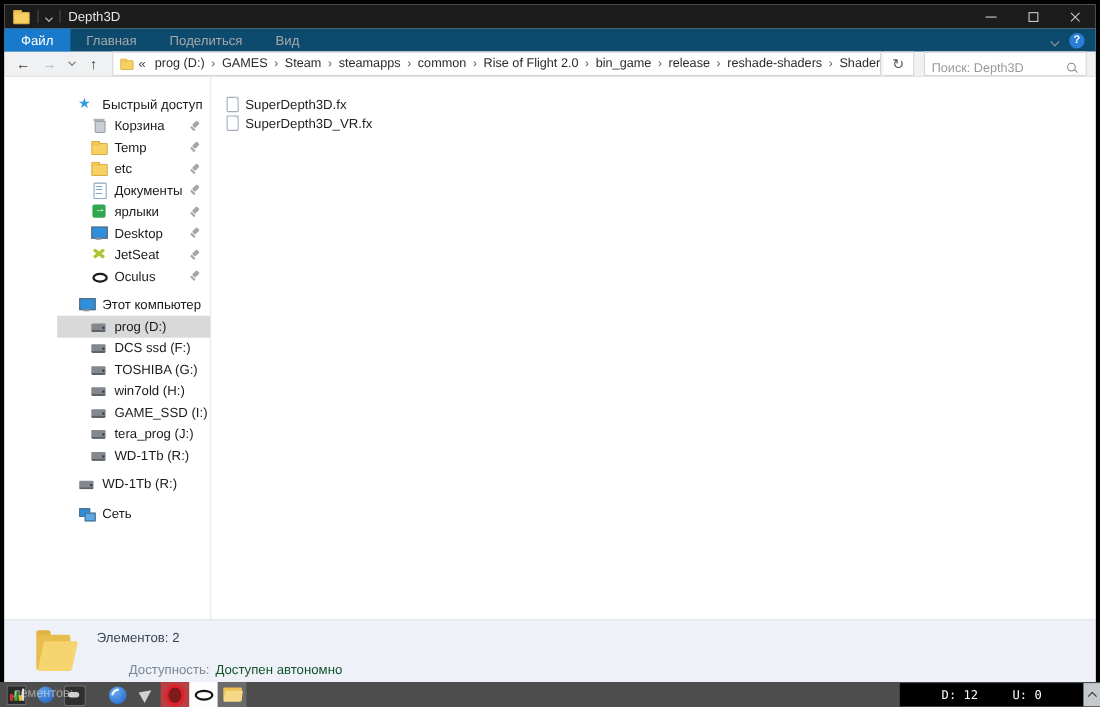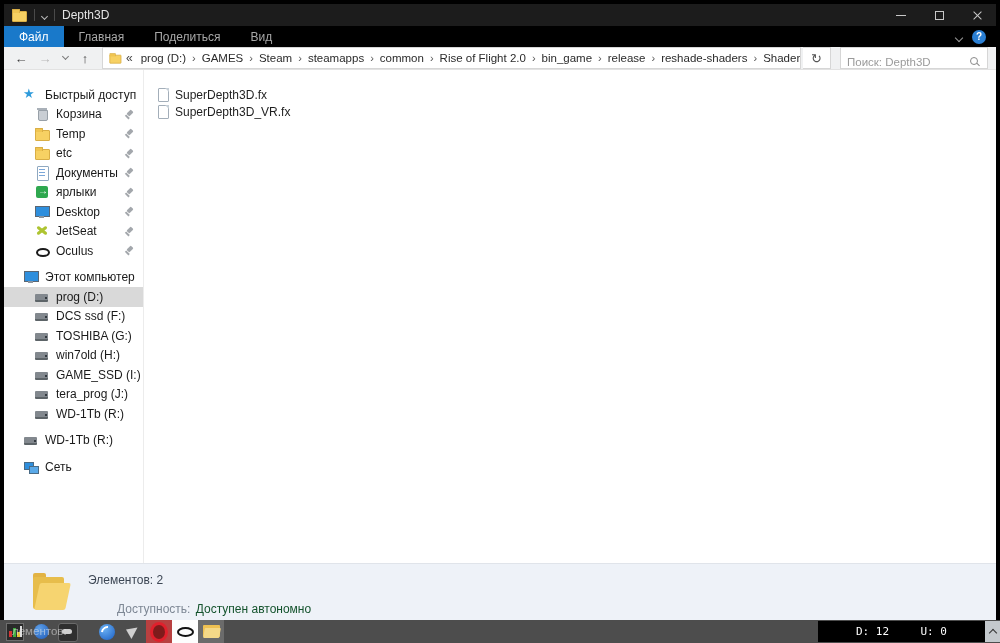--- a/index.html
+++ b/index.html
@@ -20,21 +20,21 @@
   .wbtn { width:38px; height:100%; display:flex; align-items:center; justify-content:center; }
   .glyph-min { width:10px; height:1px; background:#c8c8c8; }
   .glyph-max { width:9px; height:9px; border:1px solid #c8c8c8; }
   .glyph-close { position:relative; width:11px; height:11px; }
   .glyph-close::before,.glyph-close::after { content:""; position:absolute; left:5px; top:0;
       width:1px; height:11px; background:#c8c8c8; }
   .glyph-close::before { transform:rotate(45deg); }
   .glyph-close::after { transform:rotate(-45deg); }
 
   
-  .menubar { height:21px; background:#000000; display:flex; align-items:stretch; flex:none; }
+  .menubar { height:21px; background:#0c4a6e; display:flex; align-items:stretch; flex:none; }
   .mtabs { display:flex; }
   .mtab { padding:0 15px; display:flex; align-items:center; color:#a8a8a8; font-size:12px; }
   .mtab.active { background:#1979ca; color:#fff; }
   .menu-right { margin-left:auto; display:flex; align-items:center; gap:10px; padding-right:10px; }
   .chev { display:inline-block; width:6px; height:6px; border-right:1.4px solid #9a9a9a;
           border-bottom:1.4px solid #9a9a9a; transform:rotate(45deg); margin-top:-3px; }
   .helpico { width:14px; height:14px; border-radius:50%; background:#2a7fd4; color:#fff;
              font-size:10px; font-weight:bold; display:flex; align-items:center; justify-content:center; }
 
   
@@ -58,21 +58,21 @@
                      font-family:"Liberation Sans", sans-serif; color:#2b2b2b; }
   .searchbox input::placeholder { color:#9a9a9a; }
   .mag { width:12px; height:12px; position:relative; flex:none; }
   .mag::before { content:""; position:absolute; left:1px; top:1px; width:6px; height:6px;
                  border:1.4px solid #8a8a8a; border-radius:50%; }
   .mag::after { content:""; position:absolute; left:7px; top:8px; width:4px; height:1.4px;
                 background:#8a8a8a; transform:rotate(45deg); }
 
   
   .bodyrow { flex:1; display:flex; background:#fff; overflow:hidden; }
-  .sidebar { width:140px; flex:none; border-right:1px solid #ececec; padding-top:15px; }
+  .sidebar { width:140px; flex:none; border-right:1px solid #ececec; padding-top:15px;margin-left:48px; }
   .srow { height:19.5px; display:flex; align-items:center; color:#1a1a1a; font-size:12px; }
   .srow.gap { margin-top:7px; }
   .srow.lvl0 { padding-left:19px; }
   .srow.lvl1 { padding-left:30px; }
   .srow.selected { background:#d9d9d9; }
   .slabel { margin-left:6px; white-space:nowrap; }
   .pin { position:relative; width:11px; height:11px; margin-left:auto; margin-right:8px; opacity:.8; flex:none; }
   .pin::before { content:""; position:absolute; left:4px; top:1px; width:4px; height:6px;
                  background:#8d9298; border-radius:1px; transform:rotate(45deg); }
   .pin::after { content:""; position:absolute; left:1px; top:7px; width:5px; height:1.5px;

